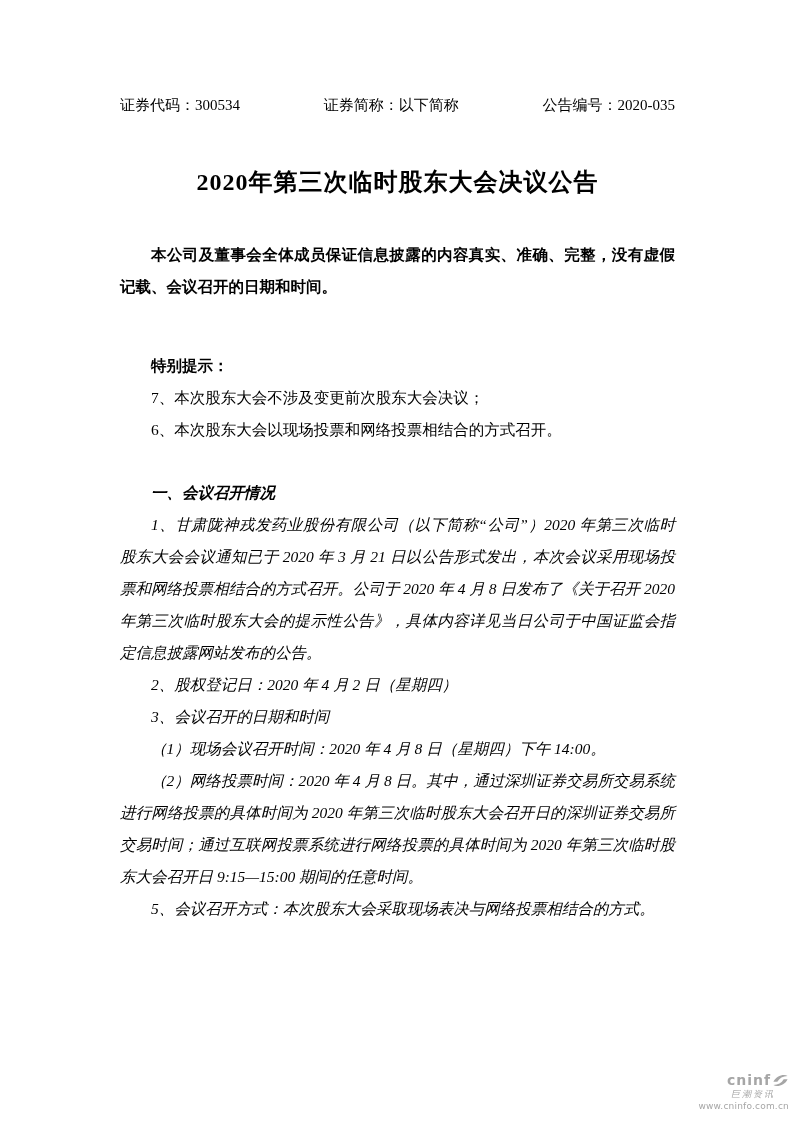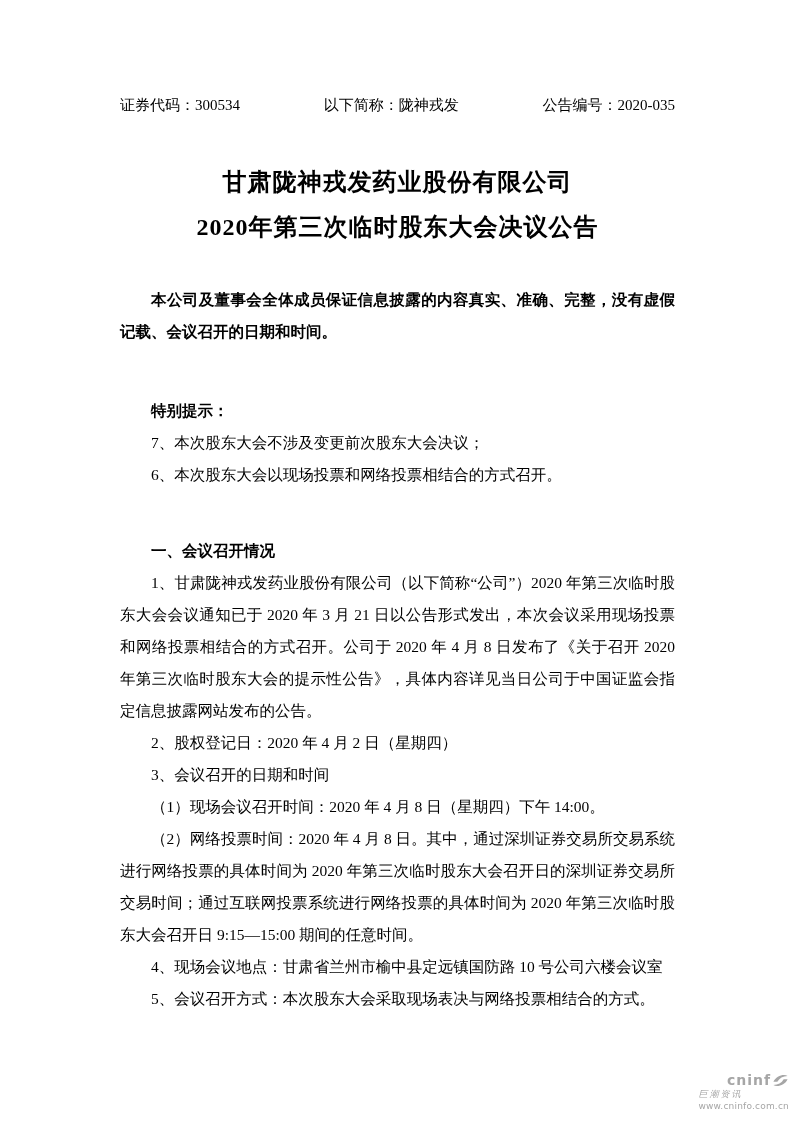--- a/index.html
+++ b/index.html
@@ -40,39 +40,40 @@
   .title-line { display: block; }
   .disclaimer {
     margin: 34px 0 0 0;
     font-size: 15.5px;
     font-weight: bold;
     line-height: 32px;
     text-indent: 2em;
     text-align: justify;
   }
   .special-notice { margin-top: 47px; }
-  .section { margin-top: 44px; }
+  .section { margin-top: 31px; font-style: italic; }
   .bold-head {
     margin: 0;
     font-size: 15.5px;
     font-weight: bold;
     line-height: 32px;
     text-indent: 2em;
   }
   .body-para {
     margin: 0;
     font-size: 15.5px;
     line-height: 32px;
     text-indent: 2em;
     text-align: justify;
   }
   .watermark {
     position: absolute;
     right: 4px;
     bottom: 10px;
+    text-align: right;
     color: #a6a6a6;
     font-family: "DejaVu Sans", "Liberation Sans", sans-serif;
     line-height: 11px;
   }
   .wm-logo-row {
     display: flex;
     align-items: center;
     justify-content: flex-end;
     line-height: 16px;
   }
@@ -99,45 +100,43 @@
     letter-spacing: 0.2px;
   }
 </style>
 </head>
 <body>
 
 <div class="page">
 
   <div class="doc-header">
     <span>证券代码：300534</span>
-    <span>以下简称：陇神戎发</span>
+    <span>证券简称：以下简称</span>
     <span>公告编号：2020-035</span>
   </div>
 
   <h1 class="doc-title">
-    <span class="title-line">甘肃陇神戎发药业股份有限公司</span>
     <span class="title-line">2020年第三次临时股东大会决议公告</span>
   </h1>
 
   <p class="disclaimer">本公司及董事会全体成员保证信息披露的内容真实、准确、完整，没有虚假记载、会议召开的日期和时间。</p>
 
   <div class="special-notice">
     <p class="bold-head">特别提示：</p>
     <p class="body-para">7、本次股东大会不涉及变更前次股东大会决议；</p>
     <p class="body-para">6、本次股东大会以现场投票和网络投票相结合的方式召开。</p>
   </div>
 
   <div class="section">
     <p class="bold-head">一、会议召开情况</p>
     <p class="body-para">1、甘肃陇神戎发药业股份有限公司（以下简称“公司”）2020 年第三次临时股东大会会议通知已于 2020 年 3 月 21 日以公告形式发出，本次会议采用现场投票和网络投票相结合的方式召开。公司于 2020 年 4 月 8 日发布了《关于召开 2020 年第三次临时股东大会的提示性公告》，具体内容详见当日公司于中国证监会指定信息披露网站发布的公告。</p>
     <p class="body-para">2、股权登记日：2020 年 4 月 2 日（星期四）</p>
     <p class="body-para">3、会议召开的日期和时间</p>
     <p class="body-para">（1）现场会议召开时间：2020 年 4 月 8 日（星期四）下午 14:00。</p>
     <p class="body-para">（2）网络投票时间：2020 年 4 月 8 日。其中，通过深圳证券交易所交易系统进行网络投票的具体时间为 2020 年第三次临时股东大会召开日的深圳证券交易所交易时间；通过互联网投票系统进行网络投票的具体时间为 2020 年第三次临时股东大会召开日 9:15—15:00 期间的任意时间。</p>
-    <p class="body-para">4、现场会议地点：甘肃省兰州市榆中县定远镇国防路 10 号公司六楼会议室</p>
     <p class="body-para">5、会议召开方式：本次股东大会采取现场表决与网络投票相结合的方式。</p>
   </div>
 
   <div class="watermark">
     <div class="wm-logo-row">
       <span class="wm-text">cninf</span>
       <span class="wm-icon">
         <svg viewBox="0 0 20 18" xmlns="http://www.w3.org/2000/svg" fill="#a6a6a6">
           <path d="M1.5 10.5 C4.5 3.5, 14 0.5, 18.5 3.5 C13 3.8, 8.5 6, 6.2 10.5 Z"></path>
           <path d="M18.5 7.5 C15.5 14.5, 6 17.5, 1.5 14.5 C7 14.2, 11.5 12, 13.8 7.5 Z"></path>

